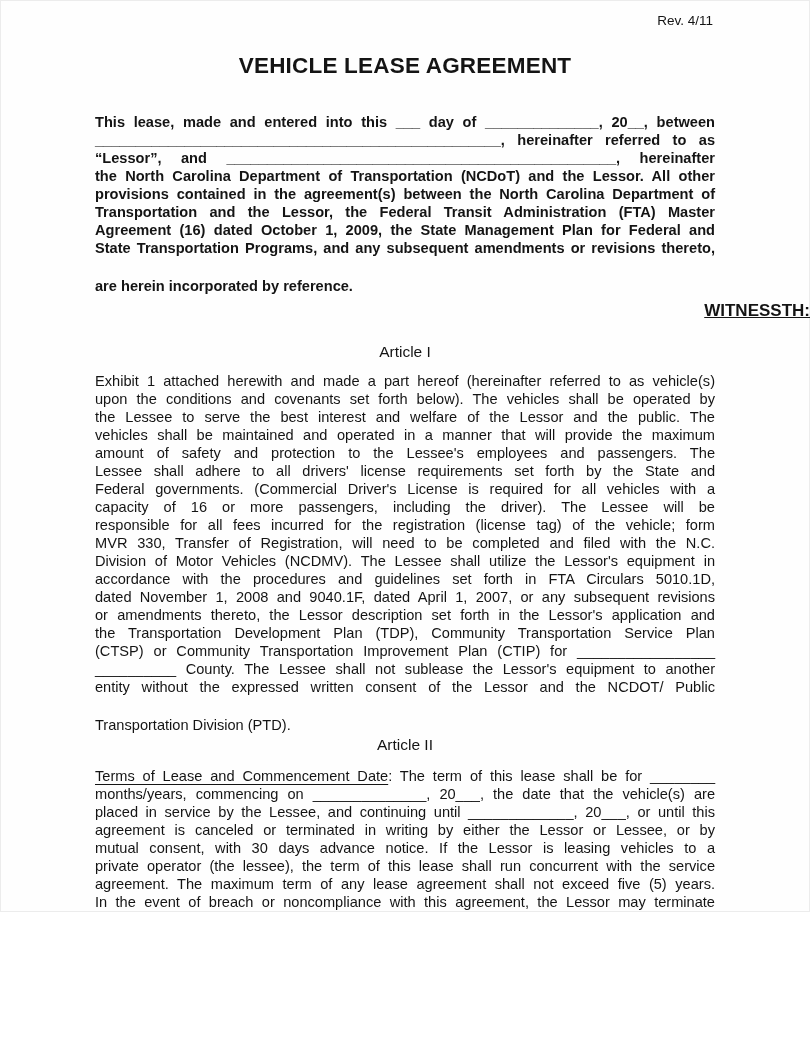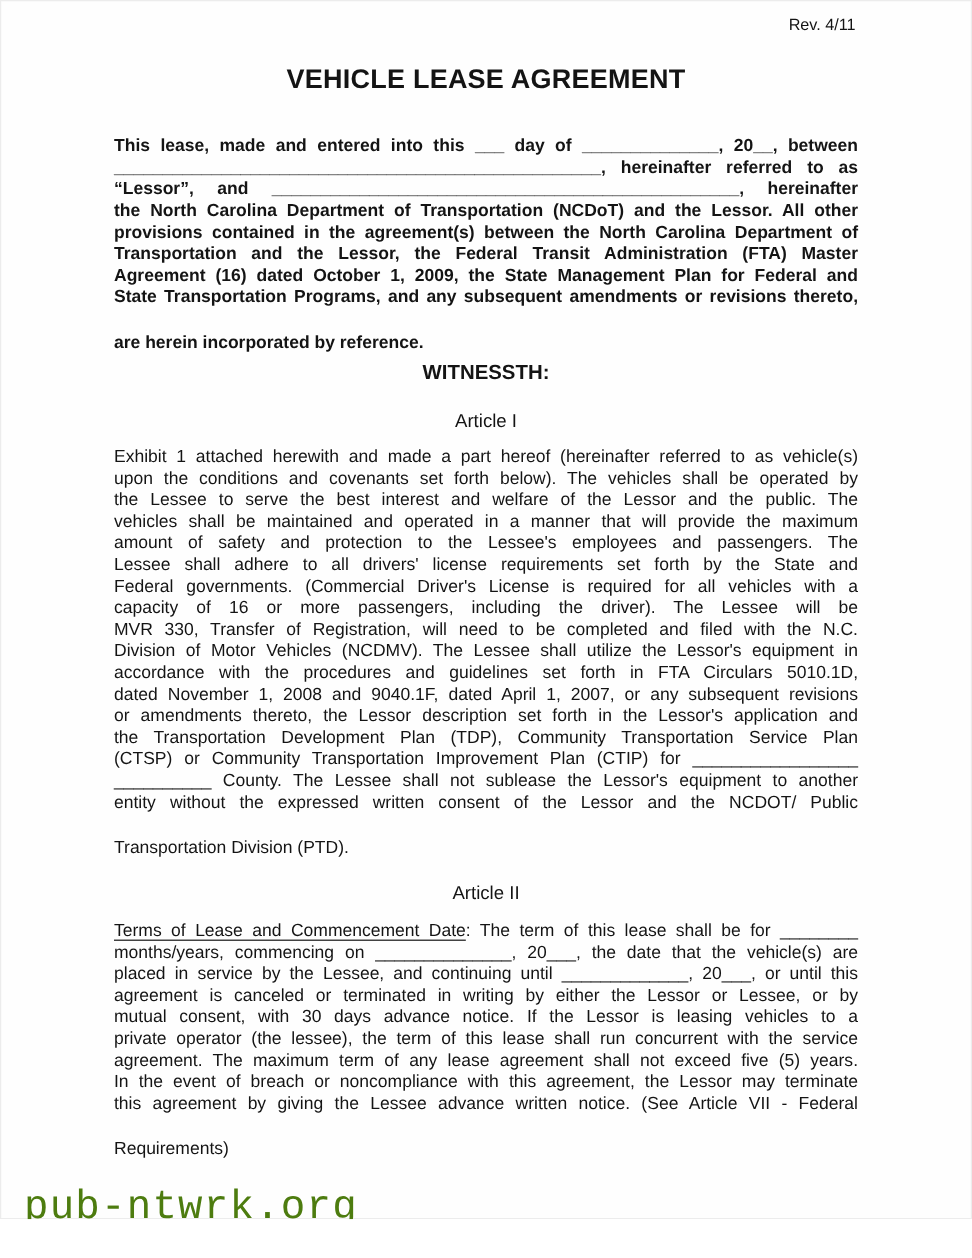--- a/index.html
+++ b/index.html
@@ -3,21 +3,21 @@
 <meta charset="utf-8">
 <style>
   html, body {
     margin: 0;
     padding: 0;
     background: #ffffff;
   }
   .page {
     position: relative;
     width: 810px;
-    height: 1016px;
+    height: 912px;
     background: #fefefe;
     box-shadow: inset 0 0 0 1px #ececec;
     overflow: hidden;
     font-family: "Liberation Sans", "DejaVu Sans", sans-serif;
     color: #141414;
   }
   .rev {
     position: absolute;
     top: 13px;
     right: 97px;
@@ -54,23 +54,24 @@
   }
   .intro   { top: 113px; font-weight: bold; }
   .article1-para { top: 372px; }
   .article2-para { top: 767px; }
   .witnesseth {
     position: absolute;
     top: 301px;
     left: 0;
     width: 100%;
     margin: 0;
-    text-align: center;
+    text-align: right;
     font-size: 17px;
     font-weight: bold;
+    text-decoration: underline;
   }
   .article-heading {
     position: absolute;
     left: 0;
     width: 100%;
     margin: 0;
     text-align: center;
     font-size: 15.5px;
     font-weight: normal;
   }
@@ -122,20 +123,21 @@
   <section class="para article1-para">
     <div class="lines">
         <div class="line">Exhibit 1 attached herewith and made a part hereof (hereinafter referred to as vehicle(s)</div>
         <div class="line">upon the conditions and covenants set forth below).  The vehicles shall be operated by</div>
         <div class="line">the Lessee to serve the best interest and welfare of the Lessor and the public.  The</div>
         <div class="line">vehicles shall be maintained and operated in a manner that will provide the maximum</div>
         <div class="line">amount of safety and protection to the Lessee's employees and passengers.  The</div>
         <div class="line">Lessee shall adhere to all drivers' license requirements set forth by the State and</div>
         <div class="line">Federal governments.  (Commercial Driver's License is required for all vehicles with a</div>
         <div class="line">capacity of 16 or more passengers, including the driver).  The Lessee will be</div>
+        <div class="line">responsible for all fees incurred for the registration (license tag) of the vehicle; form</div>
         <div class="line">MVR 330, Transfer of Registration, will need to be completed and filed with the N.C.</div>
         <div class="line">Division of Motor Vehicles (NCDMV).  The Lessee shall utilize the Lessor's equipment in</div>
         <div class="line">accordance with the procedures and guidelines set forth in FTA Circulars 5010.1D,</div>
         <div class="line">dated November 1, 2008 and 9040.1F, dated April 1, 2007, or any subsequent revisions</div>
         <div class="line">or amendments thereto, the Lessor description set forth in the Lessor's application and</div>
         <div class="line">the Transportation Development Plan (TDP), Community Transportation Service Plan</div>
         <div class="line">(CTSP) or Community Transportation Improvement Plan (CTIP) for _________________</div>
         <div class="line">__________ County.  The Lessee shall not sublease the Lessor's equipment to another</div>
         <div class="line">entity without the expressed written consent of the Lessor and the NCDOT/ Public</div>
         <div class="line">Transportation Division (PTD).</div>

